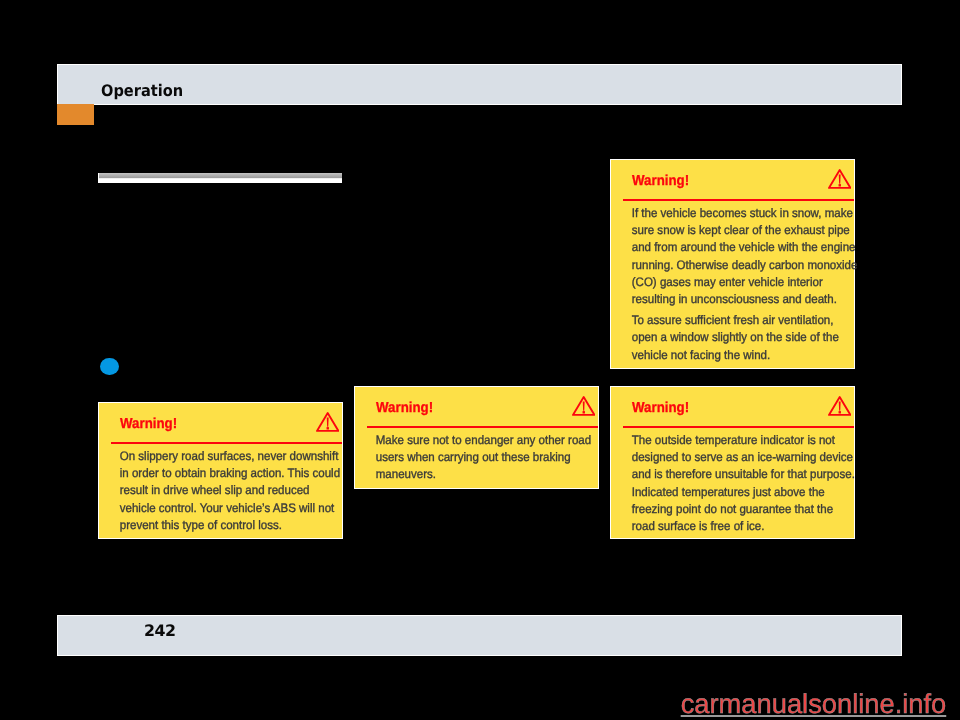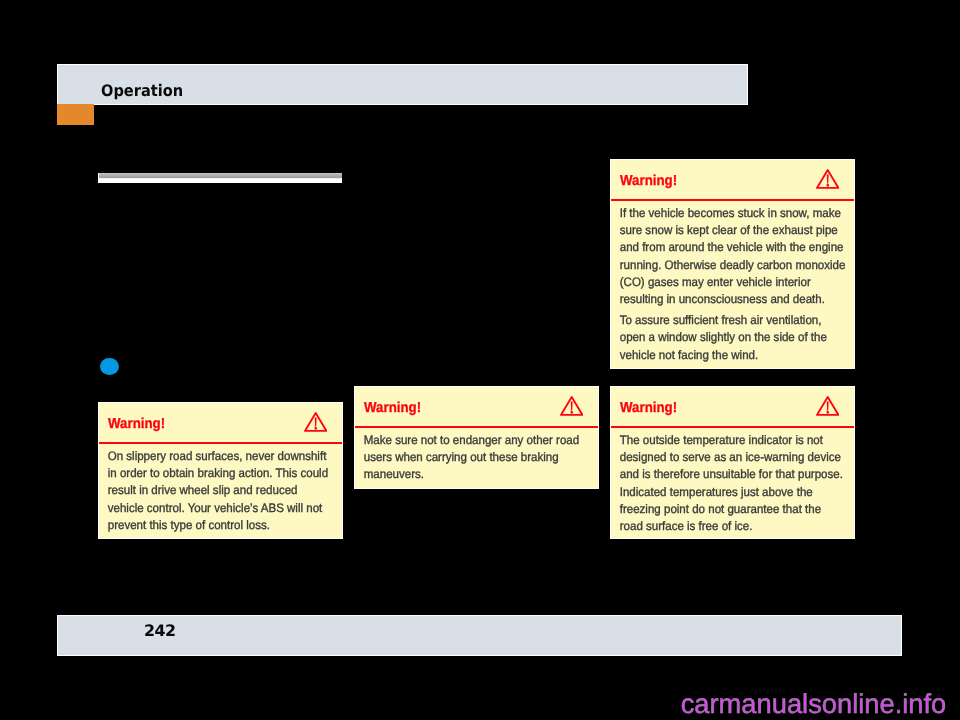--- a/index.html
+++ b/index.html
@@ -12,21 +12,21 @@
     position: relative;
     -webkit-font-smoothing: antialiased;
     text-rendering: geometricPrecision;
   }
   .page { position: absolute; left: 0; top: 0; width: 960px; height: 720px; }
 
   
   #header-bar {
     position: absolute;
     left: 57px; top: 64px;
-    width: 691px; height: 41px;
+    width: 845px; height: 41px;
     background: #d9dfe6;
     border: 1px solid #ffffff;
     box-sizing: border-box;
   }
   #header-title {
     position: absolute;
     left: 43.3px; top: 18.4px;
     font-family: "DejaVu Sans", sans-serif;
     font-size: 16.0px;
     line-height: 16.0px;
@@ -59,23 +59,24 @@
     position: absolute;
     left: 99.9px; top: 357.6px;
     width: 19.2px; height: 17.6px;
     border-radius: 50%;
     background: #0498e3;
   }
 
   
   .warning-box {
     position: absolute;
-    background: #fef9c3;
+    background: #fde047;
     border: 1px solid #ffffff;
     box-sizing: border-box;
+    padding-left: 12px;
   }
   .warn-head {
     position: relative;
     height: 41px;
     border-bottom: 2px solid #fc050e;
     box-sizing: border-box;
   }
   .warn-title {
     position: absolute;
     left: 9.3px; top: 13.5px;
@@ -135,21 +136,22 @@
     color: #0a0a0a;
     margin-left: 44px;
   }
 
   
   #watermark {
     position: absolute;
     left: 680.7px; top: 689.6px;
     font-size: 27.3px;
     line-height: 28px;
-    color: #d946ef;
+    color: #ef4444;
+    text-decoration: underline;
     -webkit-text-stroke: 0.45px #9a9a9a;
   }
 </style>
 </head>
 <body>
 
 <div class="page">
 
   <div id="header-bar">
     <div id="header-title">Operation</div>

